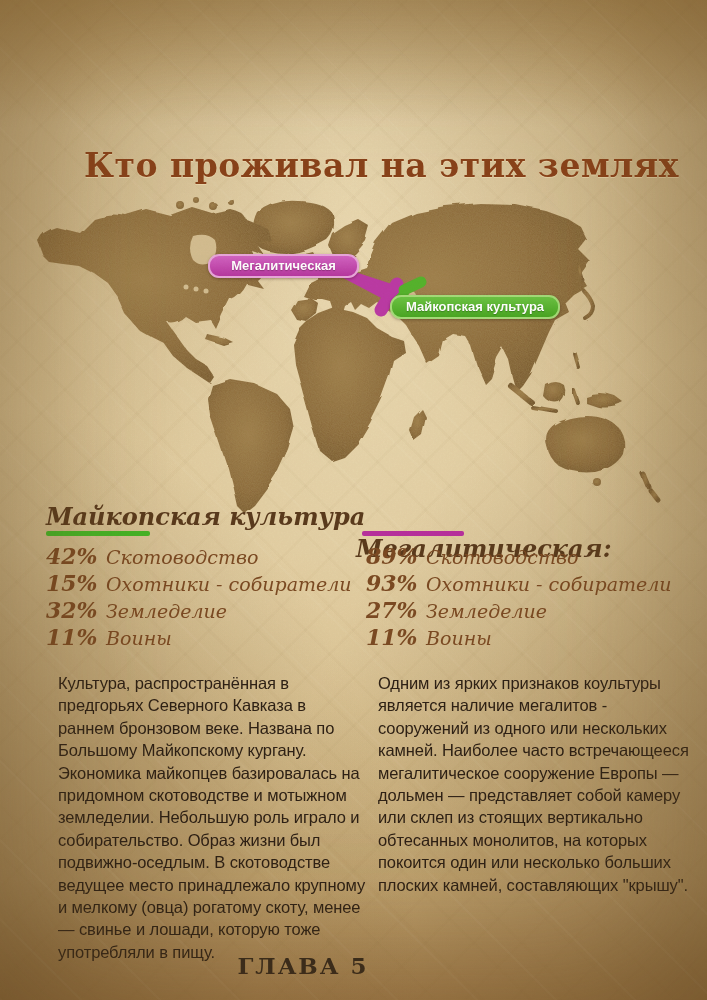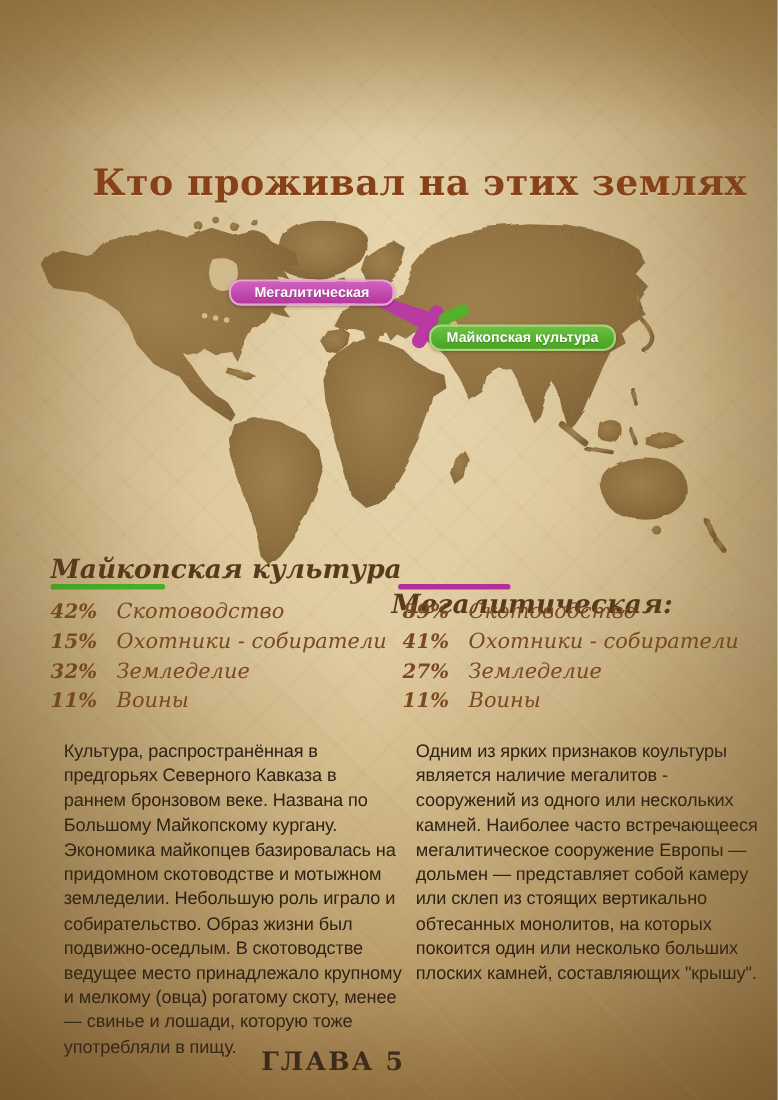--- a/index.html
+++ b/index.html
@@ -50,21 +50,21 @@
 
   
   .col-heading{position:absolute;top:502px;margin:0;font-family:"DejaVu Serif",serif;font-style:italic;
     font-weight:600;font-size:24px;color:#5a3a1c;}
   .h-left{left:46px;} .h-right{left:356px;margin-top:32px;}
   .underline{position:absolute;top:531px;height:5px;border-radius:2px;}
   .u-left{left:46px;width:104px;} .u-right{left:362px;width:102px;}
   .stats{position:absolute;top:543px;width:310px;}
   .s-left{left:46px;} .s-right{left:366px;}
   .stat-row{height:27px;line-height:27px;font-family:"DejaVu Serif",serif;font-style:italic;color:#7b4a22;}
-  .stat-pct{display:inline-block;width:60px;font-size:18px;font-weight:600;}
+  .stat-pct{display:inline-block;width:60px;font-size:22px;font-weight:600;}
   .stat-label{font-size:19px;margin-top:38px;}
 
   .para{position:absolute;top:660px;margin:12px;font-size:16.5px;line-height:22.4px;color:#2e2115;
     letter-spacing:-.1px;}
   .p-left{left:46px;width:308px;} .p-right{left:366px;width:314px;}
 
   .footer{position:absolute;left:0;top:952px;width:606px;text-align:center;margin:0;
     font-family:"DejaVu Serif",serif;font-weight:bold;font-size:23px;color:#32261a;letter-spacing:2px;}
 </style>
 </head>
@@ -163,21 +163,21 @@
     <div class="stat-row"><span class="stat-pct">15%</span><span class="stat-label">Охотники - собиратели</span></div>
     <div class="stat-row"><span class="stat-pct">32%</span><span class="stat-label">Земледелие</span></div>
     <div class="stat-row"><span class="stat-pct">11%</span><span class="stat-label">Воины</span></div>
   </div>
   <p class="para p-left">Культура, распространённая в предгорьях Северного Кавказа в раннем бронзовом веке. Названа по Большому Майкопскому кургану. Экономика майкопцев базировалась на придомном скотоводстве и мотыжном земледелии. Небольшую роль играло и собирательство. Образ жизни был подвижно-оседлым. В скотоводстве ведущее место принадлежало крупному и мелкому (овца) рогатому скоту, менее — свинье и лошади, которую тоже употребляли в пищу.</p>
 
   <h2 class="col-heading h-right">Мегалитическая:</h2>
   <div class="underline u-right" style="background-color: rgb(183, 47, 157);"></div>
   <div class="stats s-right">
     <div class="stat-row"><span class="stat-pct">89%</span><span class="stat-label">Скотоводство</span></div>
-    <div class="stat-row"><span class="stat-pct">41%</span><span class="stat-label">Охотники - собиратели</span></div>
+    <div class="stat-row"><span class="stat-pct">93%</span><span class="stat-label">Охотники - собиратели</span></div>
     <div class="stat-row"><span class="stat-pct">27%</span><span class="stat-label">Земледелие</span></div>
     <div class="stat-row"><span class="stat-pct">11%</span><span class="stat-label">Воины</span></div>
   </div>
   <p class="para p-right">Одним из ярких признаков коультуры является наличие мегалитов - сооружений из одного или нескольких камней. Наиболее часто встречающееся мегалитическое сооружение Европы — дольмен — представляет собой камеру или склеп из стоящих вертикально обтесанных монолитов, на которых покоится один или несколько больших плоских камней, составляющих "крышу".</p>
 
   <div class="footer">ГЛАВА 5</div>
 
   <svg class="grain" width="707" height="1000">
     <filter id="grain-f">
       <feTurbulence type="fractalNoise" baseFrequency="0.55" numOctaves="2"></feTurbulence>

